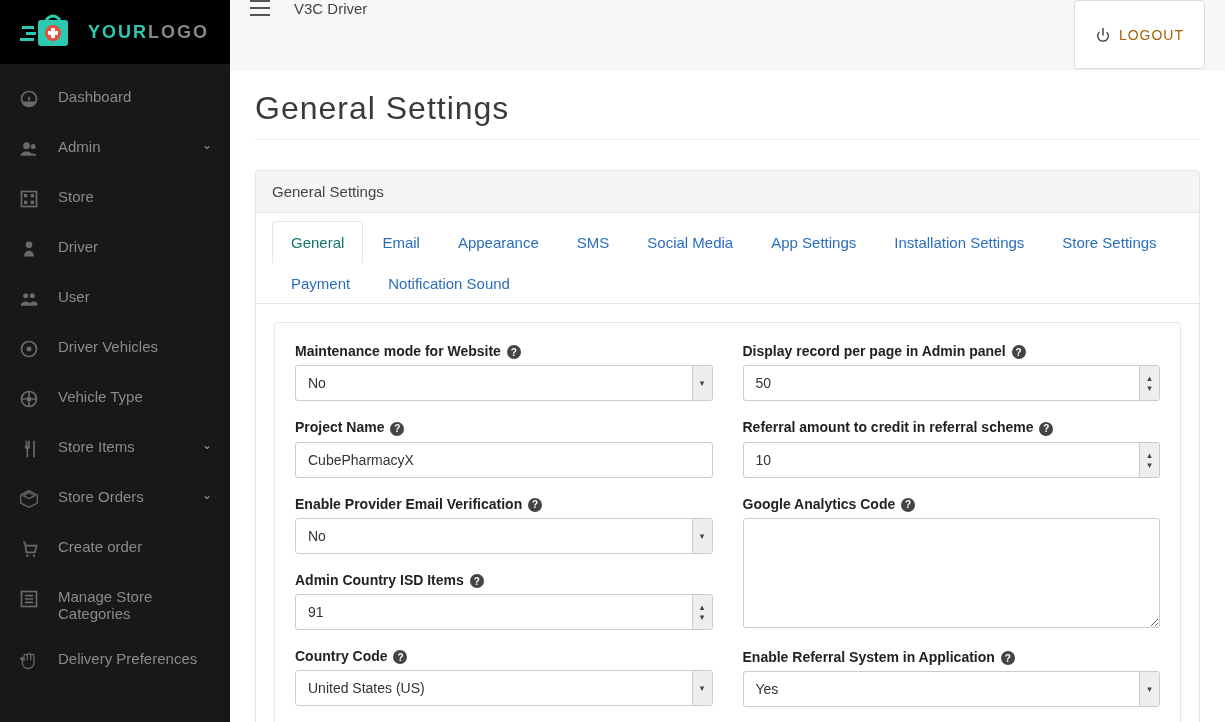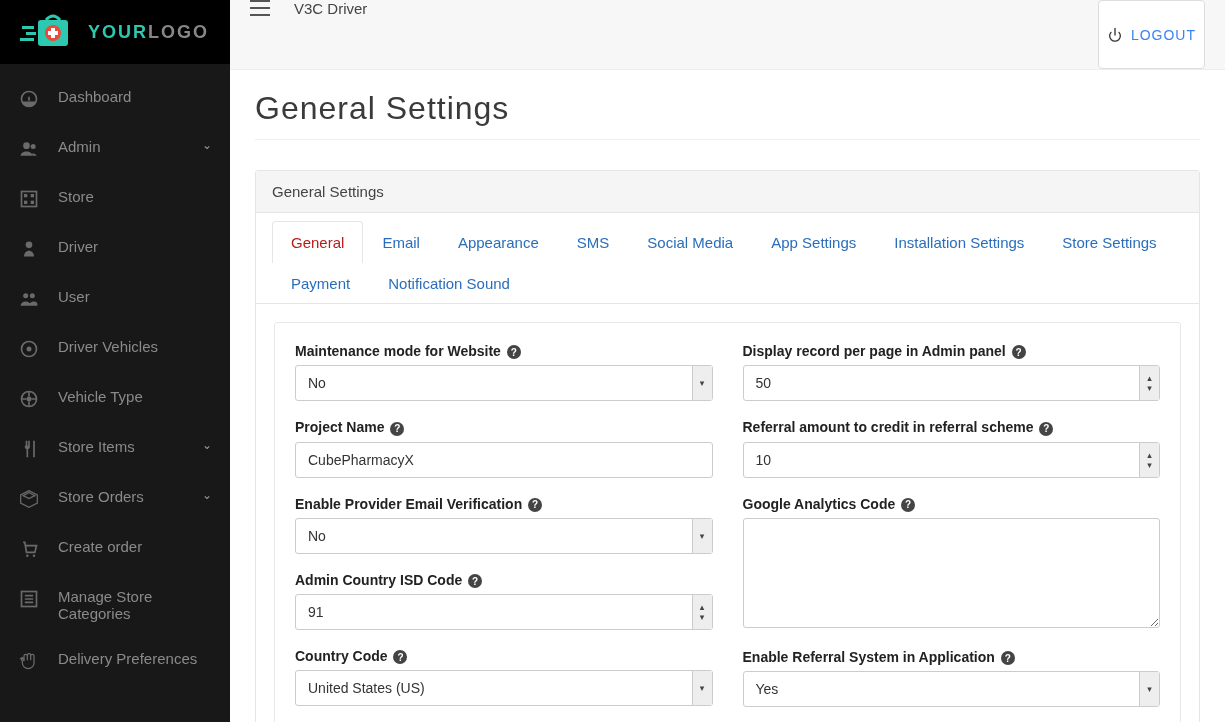--- a/index.html
+++ b/index.html
@@ -71,27 +71,27 @@
   width: 20px; height: 16px;
   display: flex; flex-direction: column; justify-content: space-between;
   cursor: pointer;
 }
 .hamburger span { height: 2px; background: #555; }
 .breadcrumb { color: #444; font-size: 15px; flex: 1; }
 .logout-btn {
   background: #fff;
   border: 1px solid #ddd;
   border-radius: 4px;
-  padding: 9px 8px;
+  padding: 9px 20px;
   display: flex;
   align-items: center;
   gap: 8px;
   font-size: 14px;
   font-weight: 500;
-  color: #3b82f6;
+  color: #a16207;
   cursor: pointer;
   letter-spacing: 1px;
 }
 .logout-btn svg { width: 16px; height: 16px; }
 
 .content { padding: 20px 25px; }
 .page-title {
   font-size: 32px;
   font-weight: 500;
   color: #3a3a3a;
@@ -125,21 +125,21 @@
   padding: 12px 18px;
   color: #2a6ebb;
   cursor: pointer;
   font-size: 15px;
   border: 1px solid transparent;
   border-bottom: none;
   border-radius: 4px 4px 0 0;
   margin-bottom: -1px;
 }
 .tab.active {
-  color: #b91c1c;
+  color: #0f766e;
   background: #fff;
   border-color: #e5e5e5;
 }
 
 .form-area {
   border: 1px solid #e8e8e8;
   margin: 18px;
   border-radius: 3px;
   padding: 20px;
 }
@@ -390,21 +390,21 @@
 
                 <div class="form-group">
                   <label class="form-label"><span>Enable Provider Email Verification</span> <span class="help-icon">?</span></label>
                   <div class="form-select-wrap">
                     <input class="form-select" readonly="" value="No" style="">
                     <div class="select-btn">▾</div>
                   </div>
                 </div>
 
                 <div class="form-group">
-                  <label class="form-label"><span>Admin Country ISD Code</span> <span class="help-icon">?</span></label>
+                  <label class="form-label"><span>Admin Country ISD Items</span> <span class="help-icon">?</span></label>
                   <div class="form-number-wrap">
                     <input class="form-number" value="91" style="">
                     <div class="num-btn">
                         <span>▴</span>
                         <span>▾</span>
                       </div>
                   </div>
                 </div>
 
                 <div class="form-group">

